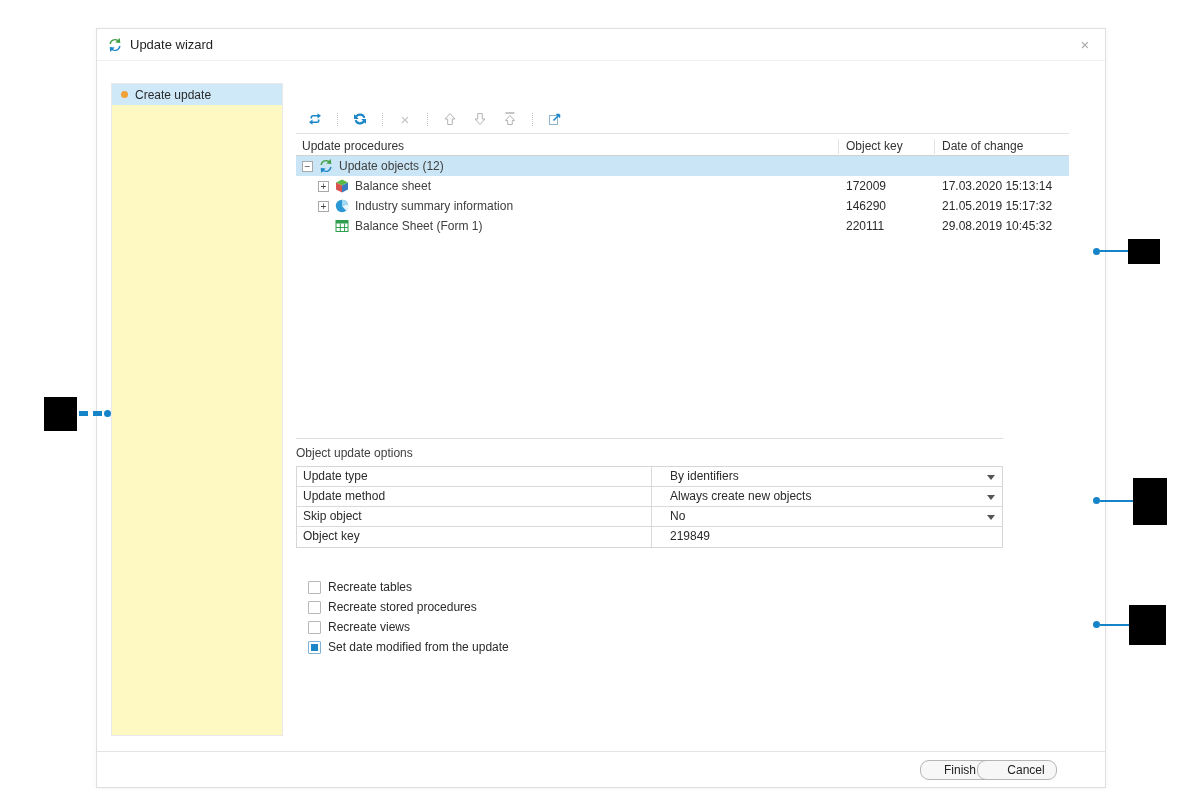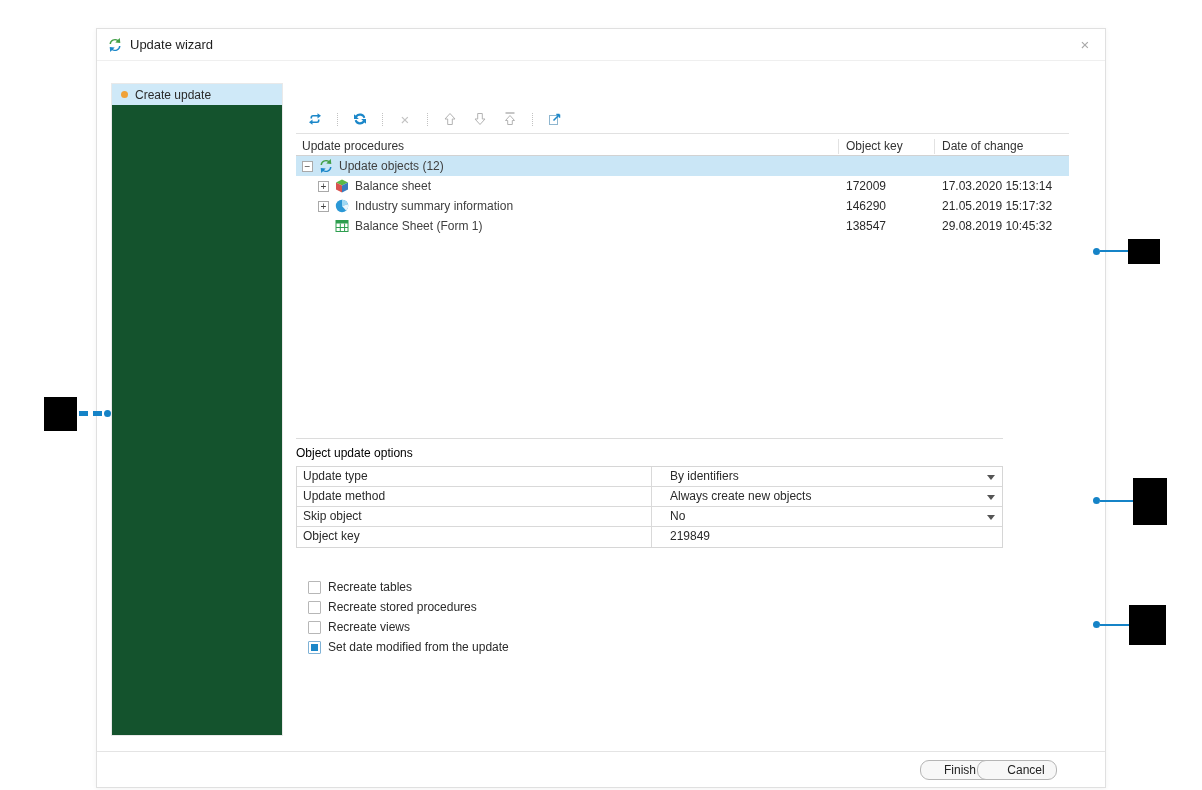--- a/index.html
+++ b/index.html
@@ -12,21 +12,21 @@
 
   
   .titlebar { position:absolute; left:0; top:0; right:0; height:32px; border-bottom:1px solid #efefef;
               display:flex; align-items:center; padding:0 10px; }
   .app-icon { width:16px; height:16px; margin-right:7px; flex:0 0 auto; }
   .title-text { font-size:13px; color:#1f1f1f; }
   .close-btn { margin-left:auto; color:#a8a8a8; font-size:15px; width:20px; text-align:center; cursor:default; }
 
   
   .sidebar { position:absolute; left:14px; top:54px; width:172px; height:653px;
-             border:1px solid #e9e9e9; background:#14532d; }
+             border:1px solid #e9e9e9; background:#fef9c3; }
   .side-item { height:21px; display:flex; align-items:center; padding-left:9px; }
   .side-item.active { background:#cfe9f8; }
   .step-dot { width:7px; height:7px; border-radius:50%; background:#f0a137; margin-right:7px; flex:0 0 auto; }
 
   
   .main-title { position:absolute; left:199px; top:56px; width:773px; height:19px; line-height:16px;
                 color:#333; border-bottom:1px solid #d2d2d2; }
 
   
   .toolbar { position:absolute; left:199px; top:76px; width:773px; height:29px;
@@ -53,21 +53,21 @@
               display:flex; align-items:center; justify-content:center;
               font-size:10px; line-height:9px; color:#444; margin-right:5px; }
   .exp-spacer { width:11px; margin-right:5px; flex:0 0 auto; }
   .ticon { width:16px; height:16px; margin-right:5px; flex:0 0 auto; }
   .tlabel { white-space:nowrap; color:#404040; }
   .tkey  { position:absolute; left:550px; top:0; line-height:20px; }
   .tdate { position:absolute; left:646px; top:0; line-height:20px; }
 
   
   .options-sep { position:absolute; left:199px; top:409px; width:707px; border-top:1px solid #dcdcdc; }
-  .options-title { position:absolute; left:199px; top:417px; height:16px; color:#000000; }
+  .options-title { position:absolute; left:199px; top:417px; height:16px; color:#404040; }
   .options-grid { position:absolute; left:199px; top:437px; width:707px; border:1px solid #d6d6d6; background:#fff; }
   .orow { display:flex; height:20px; border-bottom:1px solid #d9d9d9;gap:12px; }
   .orow:last-child { border-bottom:none; }
   .ocell-label { width:355px; padding-left:6px; line-height:19px; border-right:1px solid #d9d9d9; color:#2a2a2a; }
   .ocell-value { flex:1; padding-left:6px; line-height:19px; position:relative; }
   .dd-arrow { position:absolute; right:7px; top:8px; width:0; height:0;
               border-left:4px solid transparent; border-right:4px solid transparent; border-top:5px solid #555; }
 
   
   .checks { position:absolute; left:199px; top:548px; width:560px; }
@@ -220,21 +220,21 @@
         <span class="ticon">
           <svg width="16" height="16" viewBox="0 0 16 16">
             <rect x="2" y="2.5" width="12" height="11" fill="#ffffff" stroke="#2e9e4f"></rect>
             <rect x="2" y="2.5" width="12" height="3" fill="#2e9e4f"></rect>
             <line x1="6.3" y1="5.5" x2="6.3" y2="13.5" stroke="#2e9e4f"></line>
             <line x1="10.6" y1="5.5" x2="10.6" y2="13.5" stroke="#2e9e4f"></line>
             <line x1="2" y1="9.5" x2="14" y2="9.5" stroke="#2e9e4f"></line>
           </svg>
         </span>
         <span class="tlabel">Balance Sheet (Form 1)</span>
-        <span class="tkey">138547</span>
+        <span class="tkey">220111</span>
         <span class="tdate">29.08.2019 10:45:32</span>
       </div>
 
     </div>
 
     <div class="options-sep"></div>
     <div class="options-title">Object update options</div>
 
     <div class="options-grid">
       <div class="orow">

